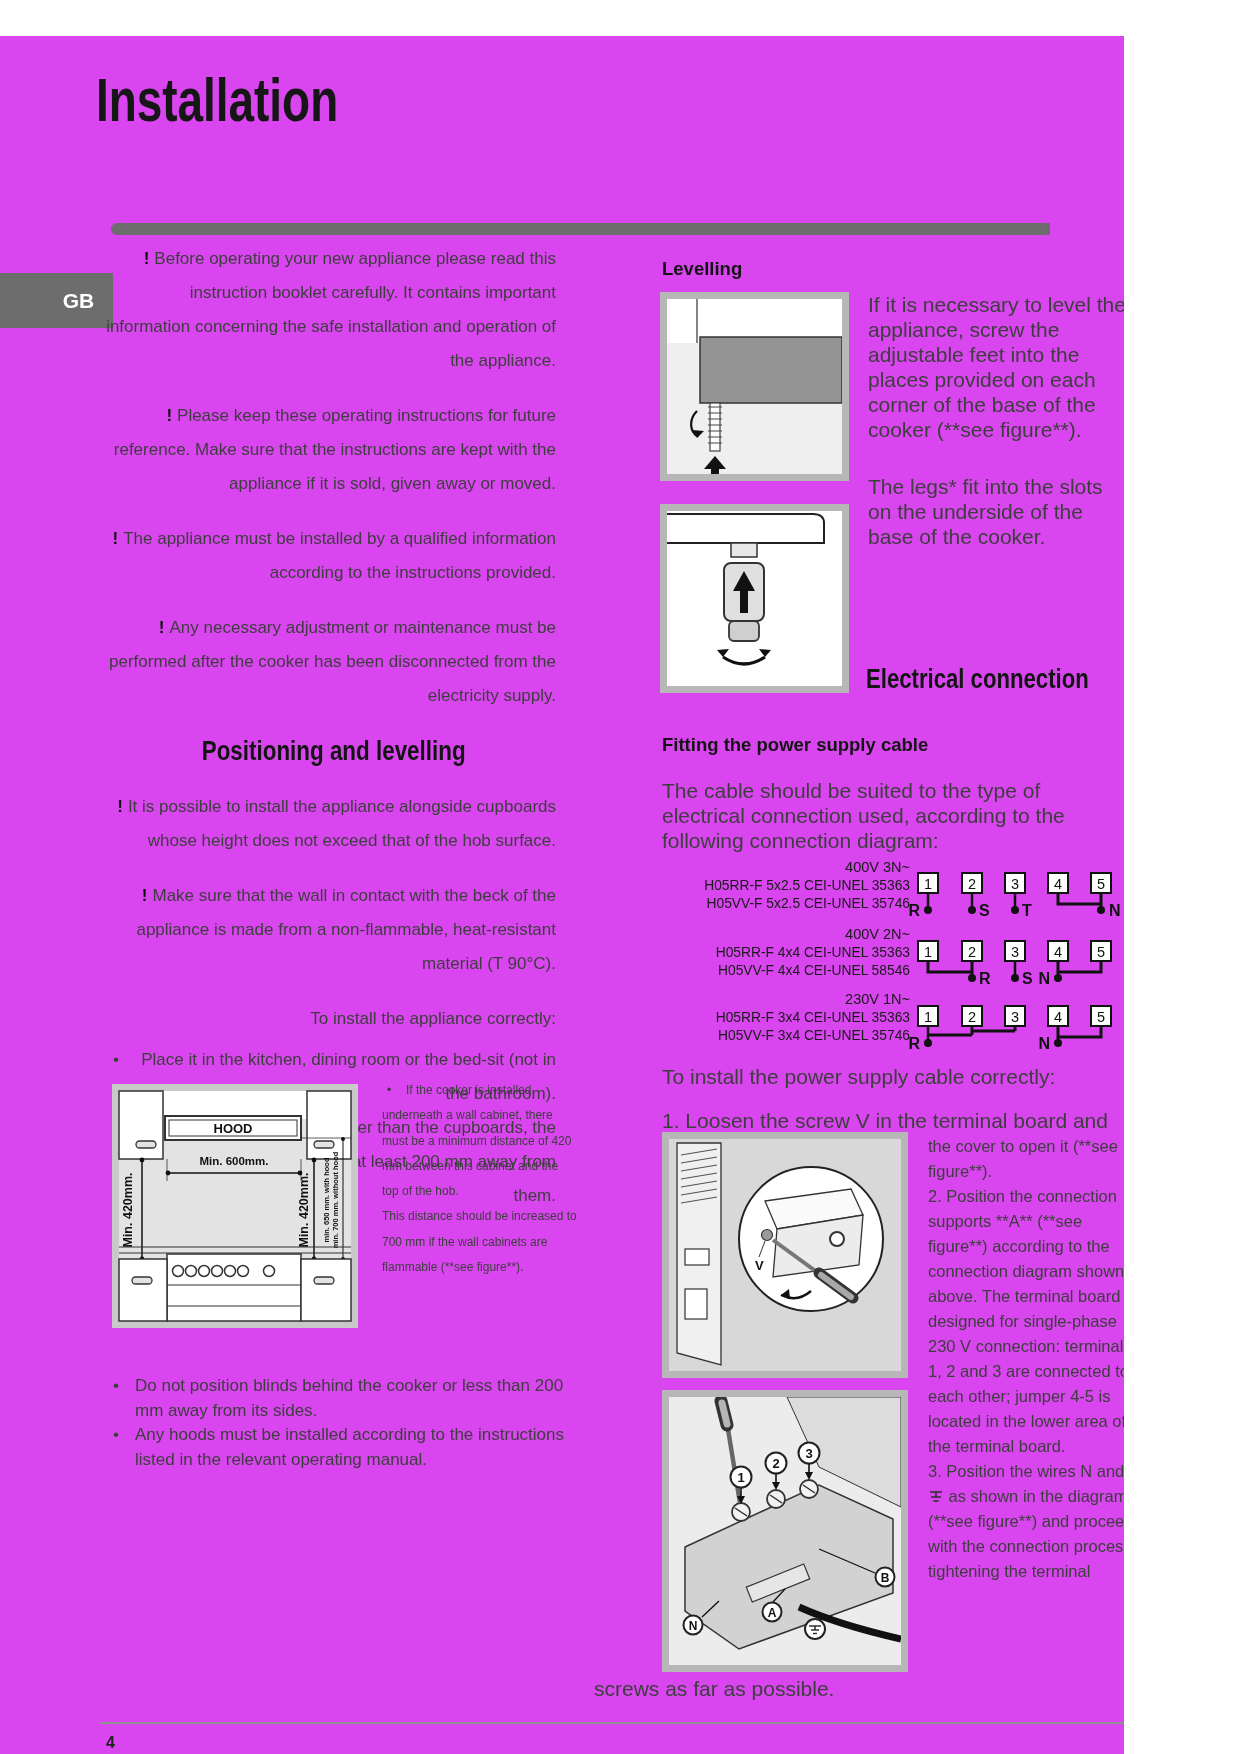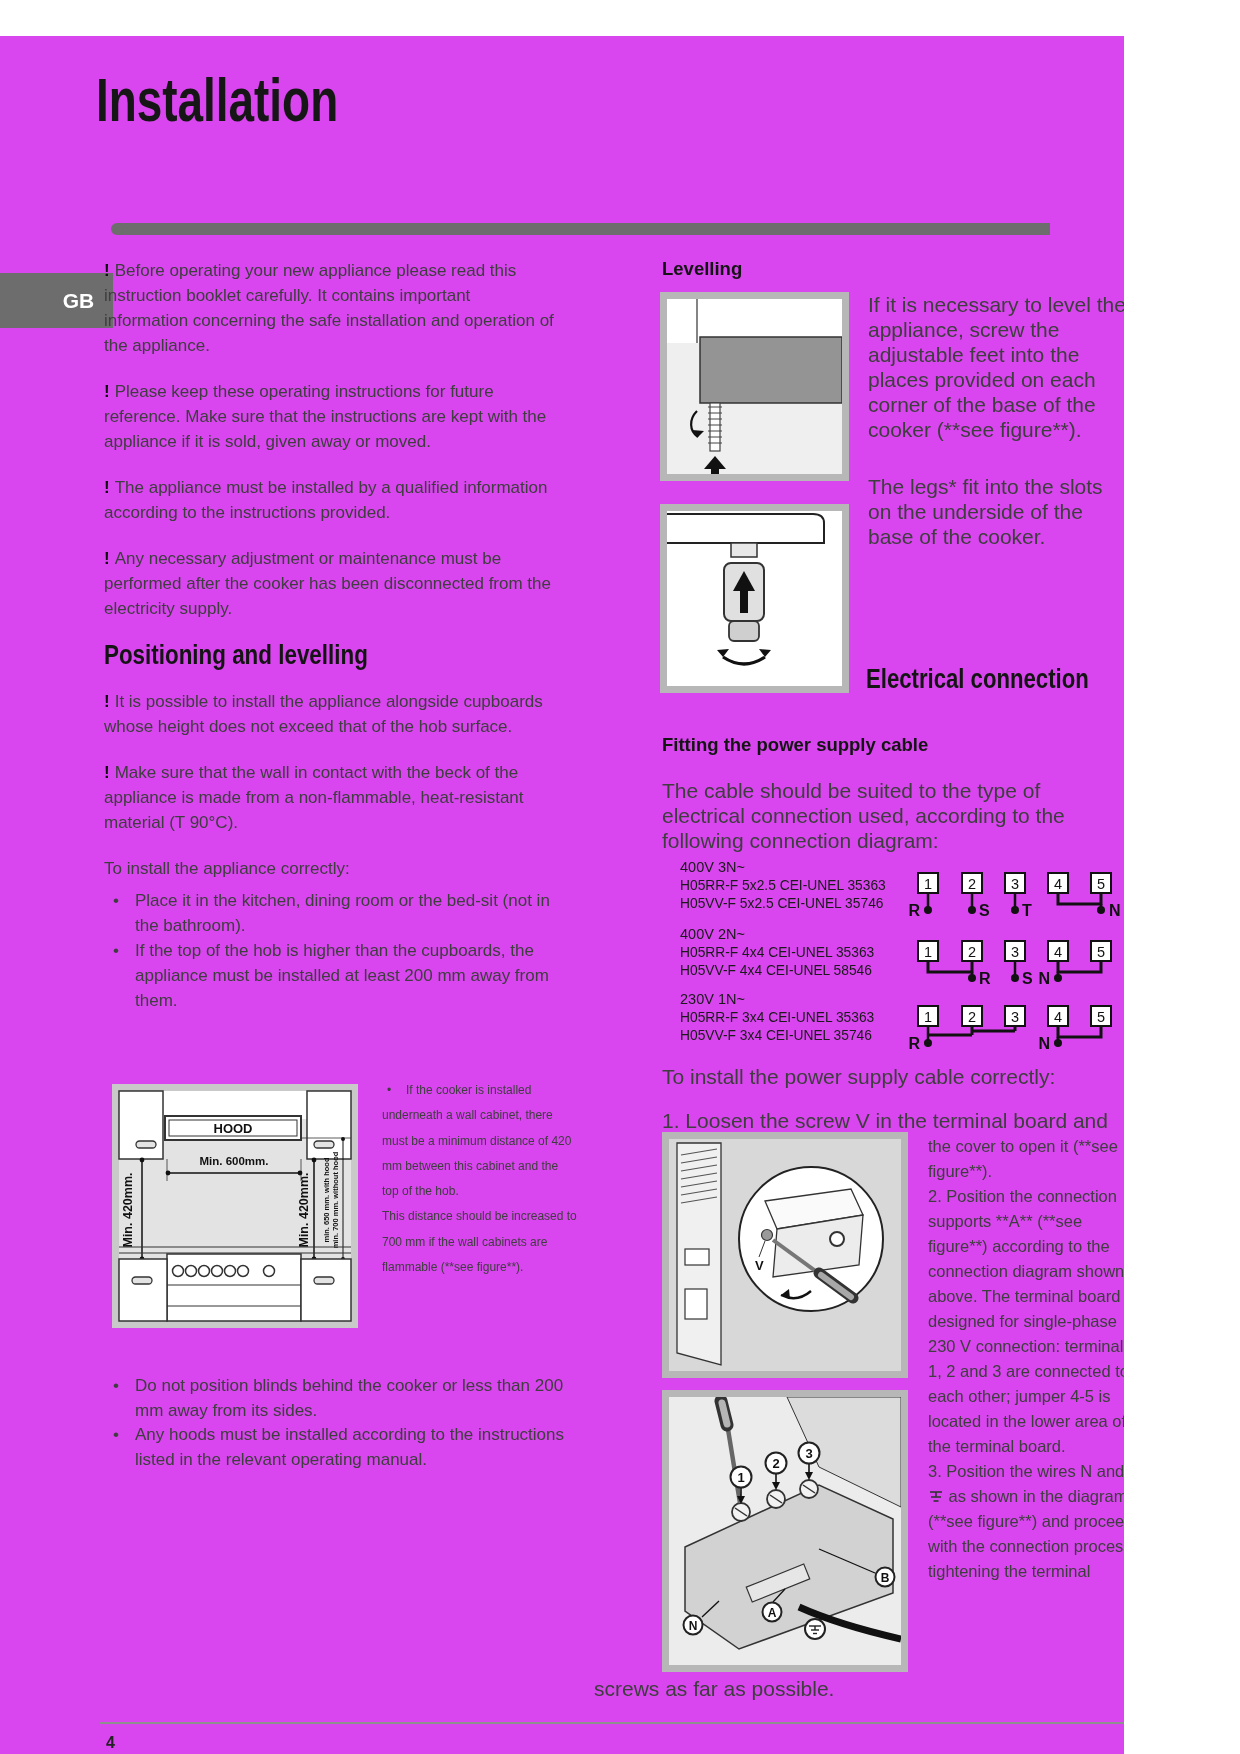--- a/index.html
+++ b/index.html
@@ -6,21 +6,21 @@
   .page{position:relative;width:1124px;height:1754px;background:#d946ef;overflow:hidden;
         font-family:"Liberation Sans",sans-serif;color:#3e3e3e;margin-top:36px;}
   
   .h1{position:absolute;left:96px;top:28px;margin:0;font-size:62px;font-weight:700;color:#161616;
       transform:scaleX(.74);transform-origin:left top;white-space:nowrap;letter-spacing:0;}
   .title-bar{position:absolute;left:111px;top:187px;width:939px;height:12px;background:#6d6d6d;
       border-radius:6px 0 0 6px;}
   .gb-tab{position:absolute;left:0;top:237px;width:69px;height:55px;background:#6d6d6d;color:#fff;
       font-weight:700;font-size:21px;display:flex;align-items:center;justify-content:center;padding-left:44px;}
   
-  .col-left{position:absolute;left:104px;top:222px;width:452px;font-size:17px;line-height:25px;}
+  .col-left{position:absolute;left:104px;top:206px;width:452px;font-size:17px;line-height:34px;text-align:right;}
   .para{margin:0 0 21px 0;}
   .para.tight{margin:0 0 7px 0;}
   .bang{font-weight:700;color:#111;margin-right:5px;}
   .h2flow{margin:12px 0 22px 0;font-size:28px;font-weight:700;color:#141414;
       transform:scaleX(.8);transform-origin:left center;white-space:nowrap;}
   ul.bullets{list-style:none;margin:2px 0 0 0;padding:0;}
   ul.bullets li{position:relative;padding-left:31px;margin:0;}
   ul.bullets li::before{content:"\2022";position:absolute;left:9px;top:0;color:#3e3e3e;}
   .side-note{position:absolute;left:382px;top:1042px;width:196px;font-size:12px;line-height:25.3px;}
   .note-li{position:relative;text-indent:24px;}
@@ -30,21 +30,21 @@
   
   .rc-h3{position:absolute;margin:0;font-size:18.5px;font-weight:700;color:#141414;white-space:nowrap;}
   .h2abs{position:absolute;margin:0;font-size:27px;font-weight:700;color:#141414;
       transform:scaleX(.82);transform-origin:left top;white-space:nowrap;}
   .rc-p{position:absolute;margin:0;font-size:21px;line-height:25px;}
   .fig{position:absolute;border:7px solid #b7b7b7;box-sizing:border-box;}
   #fig-lev1{left:660px;top:256px;width:189px;height:189px;background:#efefef;}
   #fig-lev2{left:660px;top:468px;width:189px;height:189px;background:#ffffff;}
   #fig-term1{left:662px;top:1096px;width:246px;height:246px;background:#d8d8d8;}
   #fig-term2{left:662px;top:1354px;width:246px;height:282px;background:#ececec;}
-  .cgroup{position:absolute;left:680px;width:250px;text-align:left;color:#1a1a1a;
+  .cgroup{position:absolute;left:660px;width:250px;text-align:right;color:#1a1a1a;
       font-size:13.8px;line-height:18.5px;}
   .cgroup div{white-space:nowrap;}
   .cgroup .cv{font-size:14.5px;}
   .cgraph{position:absolute;left:906px;}
   .steps-col{position:absolute;left:928px;top:1098px;width:214px;font-size:16.5px;line-height:25px;}
   .steps-col p{margin:0;}
   .earth-inline{vertical-align:-1px;}
   
   .foot-rule{position:absolute;left:100px;top:1686px;width:1045px;height:2px;background:#8f8f8f;}
   .page-num{position:absolute;left:106px;top:1698px;font-size:16px;font-weight:700;color:#222;}

